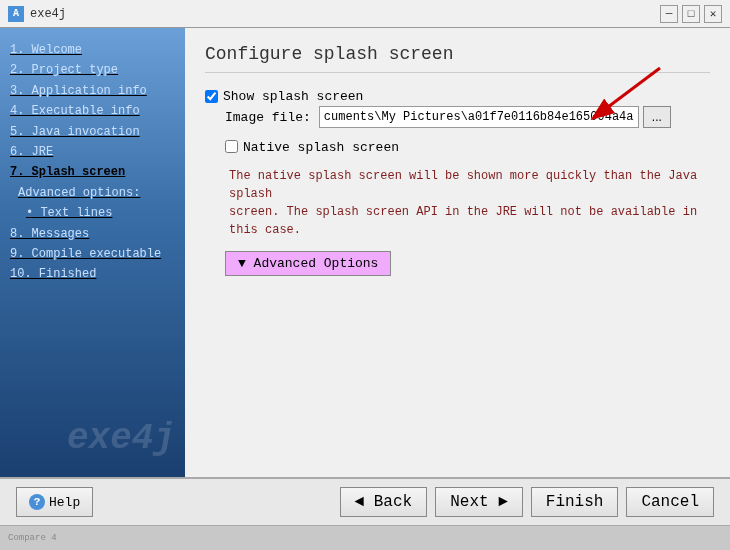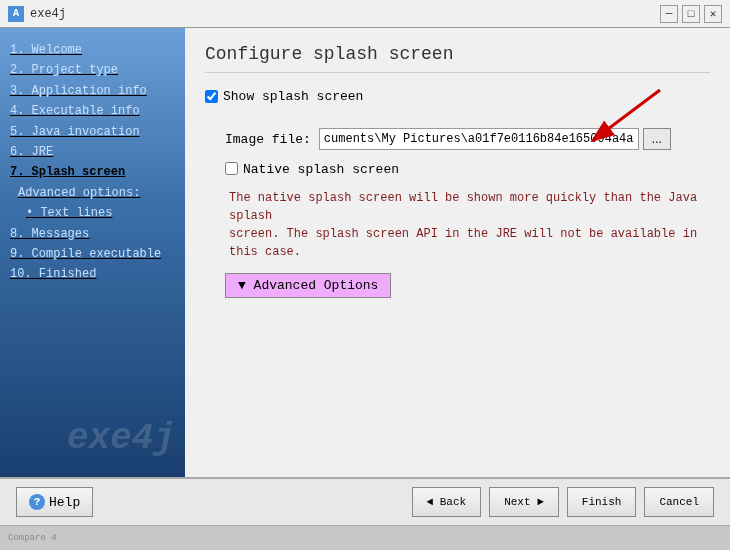--- a/index.html
+++ b/index.html
@@ -116,21 +116,21 @@
       color: #333;
       margin-bottom: 16px;
       border-bottom: 1px solid #ccc;
       padding-bottom: 8px;
     }
 
     
     .form-row {
       display: flex;
       align-items: flex-end;
-      margin-bottom: 24px;
+      margin-bottom: 2px;
     }
     .checkbox-label {
       display: flex;
       align-items: center;
       gap: 5px;
       font-size: 13px;
       cursor: pointer;
     }
     .checkbox-input {
       width: 13px;
@@ -209,21 +209,21 @@
       display: flex;
       align-items: center;
       padding: 0 16px;
       gap: 8px;
     }
     .nav-btn {
       border: 1px solid #888;
       background: linear-gradient(to bottom, #f5f5f5, #e0e0e0);
       padding: 5px 14px;
       cursor: pointer;
-      font-size: 11px;
+      font-size: 16px;
       font-family: 'Courier New', monospace;
       display: flex;
       align-items: center;
       gap: 4px;
       height: 30px;
       text-align: right;
     }
     .help-btn {
       border: 1px solid #888;
       background: linear-gradient(to bottom, #f5f5f5, #e0e0e0);

